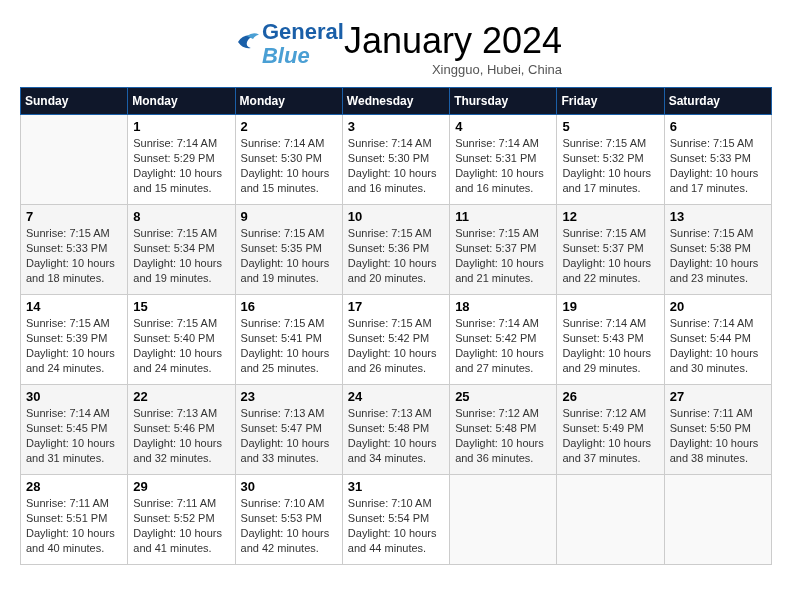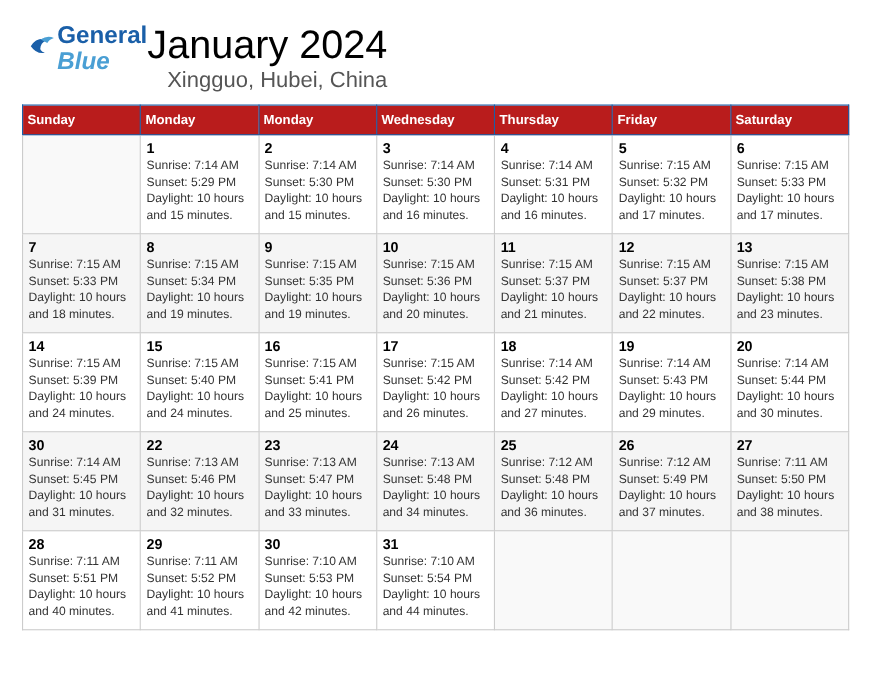--- a/index.html
+++ b/index.html
@@ -5,21 +5,21 @@
     * { box-sizing: border-box; margin: 0; padding: 0; }
     body {
       font-family: Arial, sans-serif;
       background: #fff;
       width: 792px;
       min-height: 612px;
       padding: 20px;
     }
     .header {
       display: flex;
-      justify-content: flex-start;
+      justify-content: center;
       align-items: flex-start;
       margin-bottom: 10px;
     }
     .logo {
       display: flex;
       align-items: center;
     }
     .logo-text {
       font-size: 22px;
       font-weight: bold;
@@ -36,30 +36,30 @@
     }
     .title-block {
       text-align: right;
     }
     .month-title {
       font-size: 36px;
       font-weight: normal;
       color: #000000;
     }
     .location {
-      font-size: 20px;
+      font-size: 13px;
       color: #555;
     }
     table {
       width: 100%;
       border-collapse: collapse;
       font-size: 11px;
     }
     thead tr {
-      background-color: #b91c1c;
+      background-color: #0f172a;
       color: white;
     }
     thead th {
       padding: 6px 4px;
       text-align: left;
       font-weight: bold;
       font-size: 12px;
       border: 1px solid #1a5fa8;
     }
     tbody tr {

